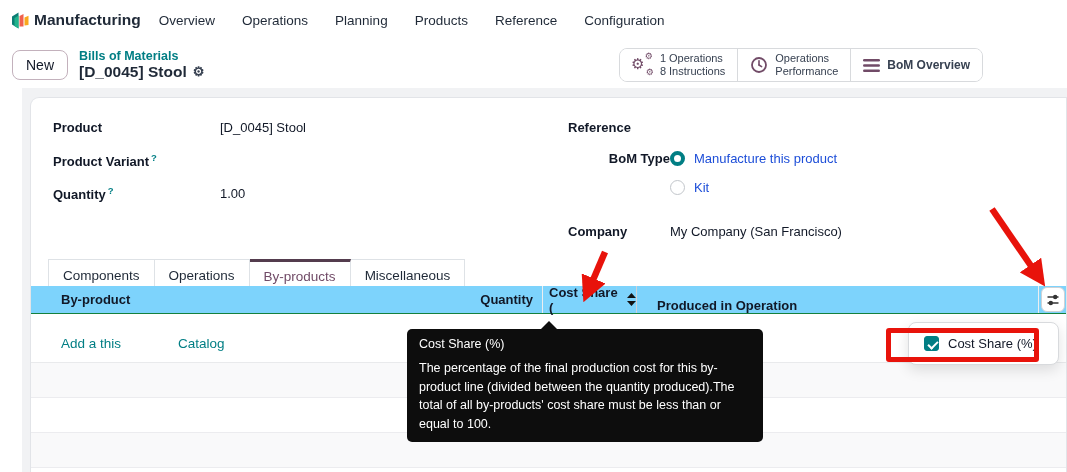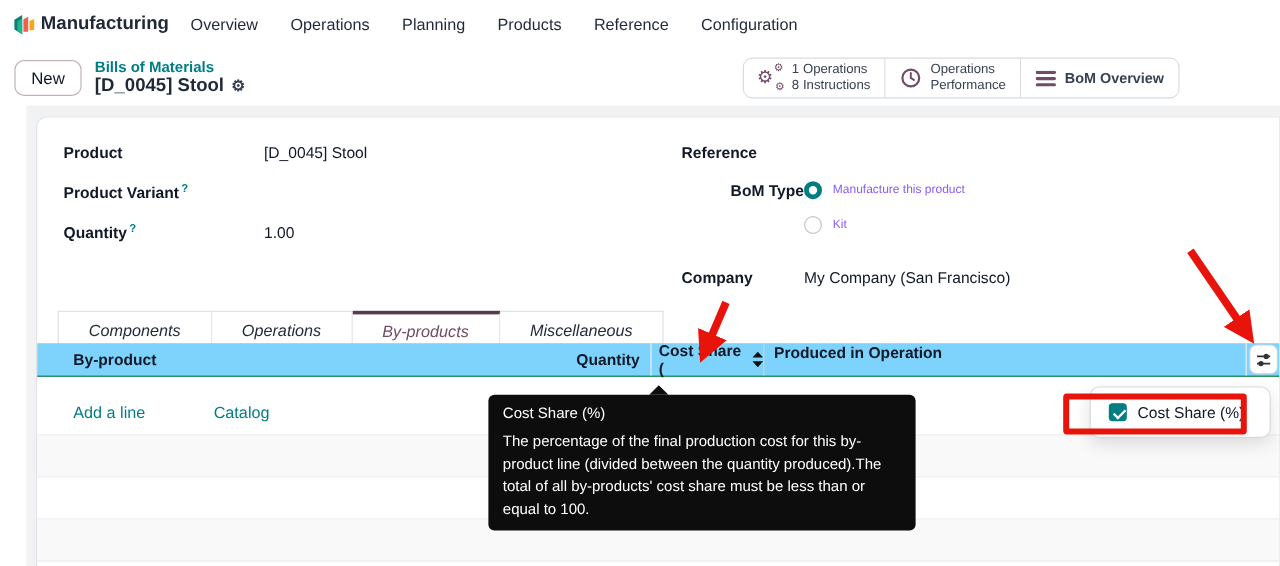--- a/index.html
+++ b/index.html
@@ -44,37 +44,37 @@
   .col-right { position:absolute; left:537px; right:10px; }
   .field-row { display:flex; align-items:center; height:33px; }
   .field-row.r-radio { height:29px;text-align:right; }
   .f-label { width:167px; font-size:13px; font-weight:bold; color:#111827; }
   .f-label-r { width:102px; font-size:13px; font-weight:bold; color:#111827; }
   .f-value { font-size:13px; color:#111827; cursor:text; }
   sup.help { color:#017e84; font-size:9.5px; font-weight:bold; margin-left:2px; cursor:help; }
   .radio { width:15px; height:15px; border-radius:50%; margin-right:9px; flex:none; cursor:pointer; }
   .radio.on { border:4.5px solid #017e84; background:#fff; }
   .radio.off { border:1px solid #c2c6cb; background:#fff; }
-  .radio-label { font-size:10px; color:#8b5cf6; cursor:pointer; }
+  .radio-label { font-size:13px; color:#1d4ed8; cursor:pointer; }
   .spacer12 { height:13px; }
   
   .tabs { position:absolute; top:161px; left:17px; display:flex; }
-  .tab { height:34px; line-height:31px; padding:0 25px; font-size:13.5px; color:#1f2937; background:#fff;
-         border:1px solid #dee2e6; border-left:none; cursor:pointer;font-style:italic; }
+  .tab { height:34px; line-height:31px; padding:0 14px; font-size:13.5px; color:#1f2937; background:#fff;
+         border:1px solid #dee2e6; border-left:none; cursor:pointer; }
   .tab:first-child { border-left:1px solid #dee2e6; }
   .tab.active { color:#714b67; border-top:3px solid #543c4e; border-bottom:1px solid #fff; line-height:29px; }
   
   .grid-header { position:absolute; top:188px; left:0; right:0; height:28px; display:flex; align-items:center;
                  border-bottom:1px solid #15803d; background:#7dd3fc; }
   .th { font-size:13px; font-weight:bold; color:#111827; cursor:pointer; }
   .th-byproduct { flex:1; padding-left:30px; }
   .th-qty { width:105px; text-align:right; padding-right:9px; }
   .th-cost { width:94px; padding-left:6px; display:flex; align-items:center; gap:2px; height:100%;
              border-left:1px solid #eceef0; }
-  .th-produced { width:402px; padding-left:8px; border-left:1px solid #cfd2d6; height:100%; display:flex; align-items:flex-start; }
+  .th-produced { width:402px; padding-left:20px; border-left:1px solid #cfd2d6; height:100%; display:flex; align-items:flex-end; }
   .th-iconcell { width:28px; height:100%; display:flex; align-items:center; justify-content:center; border-left:1px solid #eceef0; }
   .sliders-btn { width:24px; height:25px; border:1px solid #cfd2d6; border-radius:6px; background:#fff;
                  display:flex; align-items:center; justify-content:center; cursor:pointer; padding:0; }
   
   .addline-row { position:absolute; top:227px; left:0; right:0; height:38px; display:flex; align-items:center;
                  padding-left:30px; border-bottom:1px solid #e9eaec; background:#fff; }
   .link-teal { color:#017e84; font-size:13.5px; cursor:pointer; }
   .link-teal + .link-teal { margin-left:57px; }
   
   .stripe { position:absolute; left:0; right:0; height:35px; border-bottom:1px solid #ececef; }
@@ -242,21 +242,21 @@
               <line x1="1.5" y1="4" x2="12.5" y2="4" stroke="#333" stroke-width="1.5"></line>
               <circle cx="9.2" cy="4" r="2.2" fill="#333"></circle>
               <line x1="1.5" y1="10" x2="12.5" y2="10" stroke="#333" stroke-width="1.5"></line>
               <circle cx="4.8" cy="10" r="2.2" fill="#333"></circle>
             </svg>
           </button>
         </div>
       </div>
 
       <div class="addline-row">
-        <span class="link-teal">Add a line</span>
+        <span class="link-teal">Add a this</span>
         <span class="link-teal">Catalog</span>
       </div>
 
       <div class="stripe s1"></div>
       <div class="stripe s2"></div>
       <div class="stripe s3"></div>
     </div>
   </div>
 
   <div class="tooltip">

